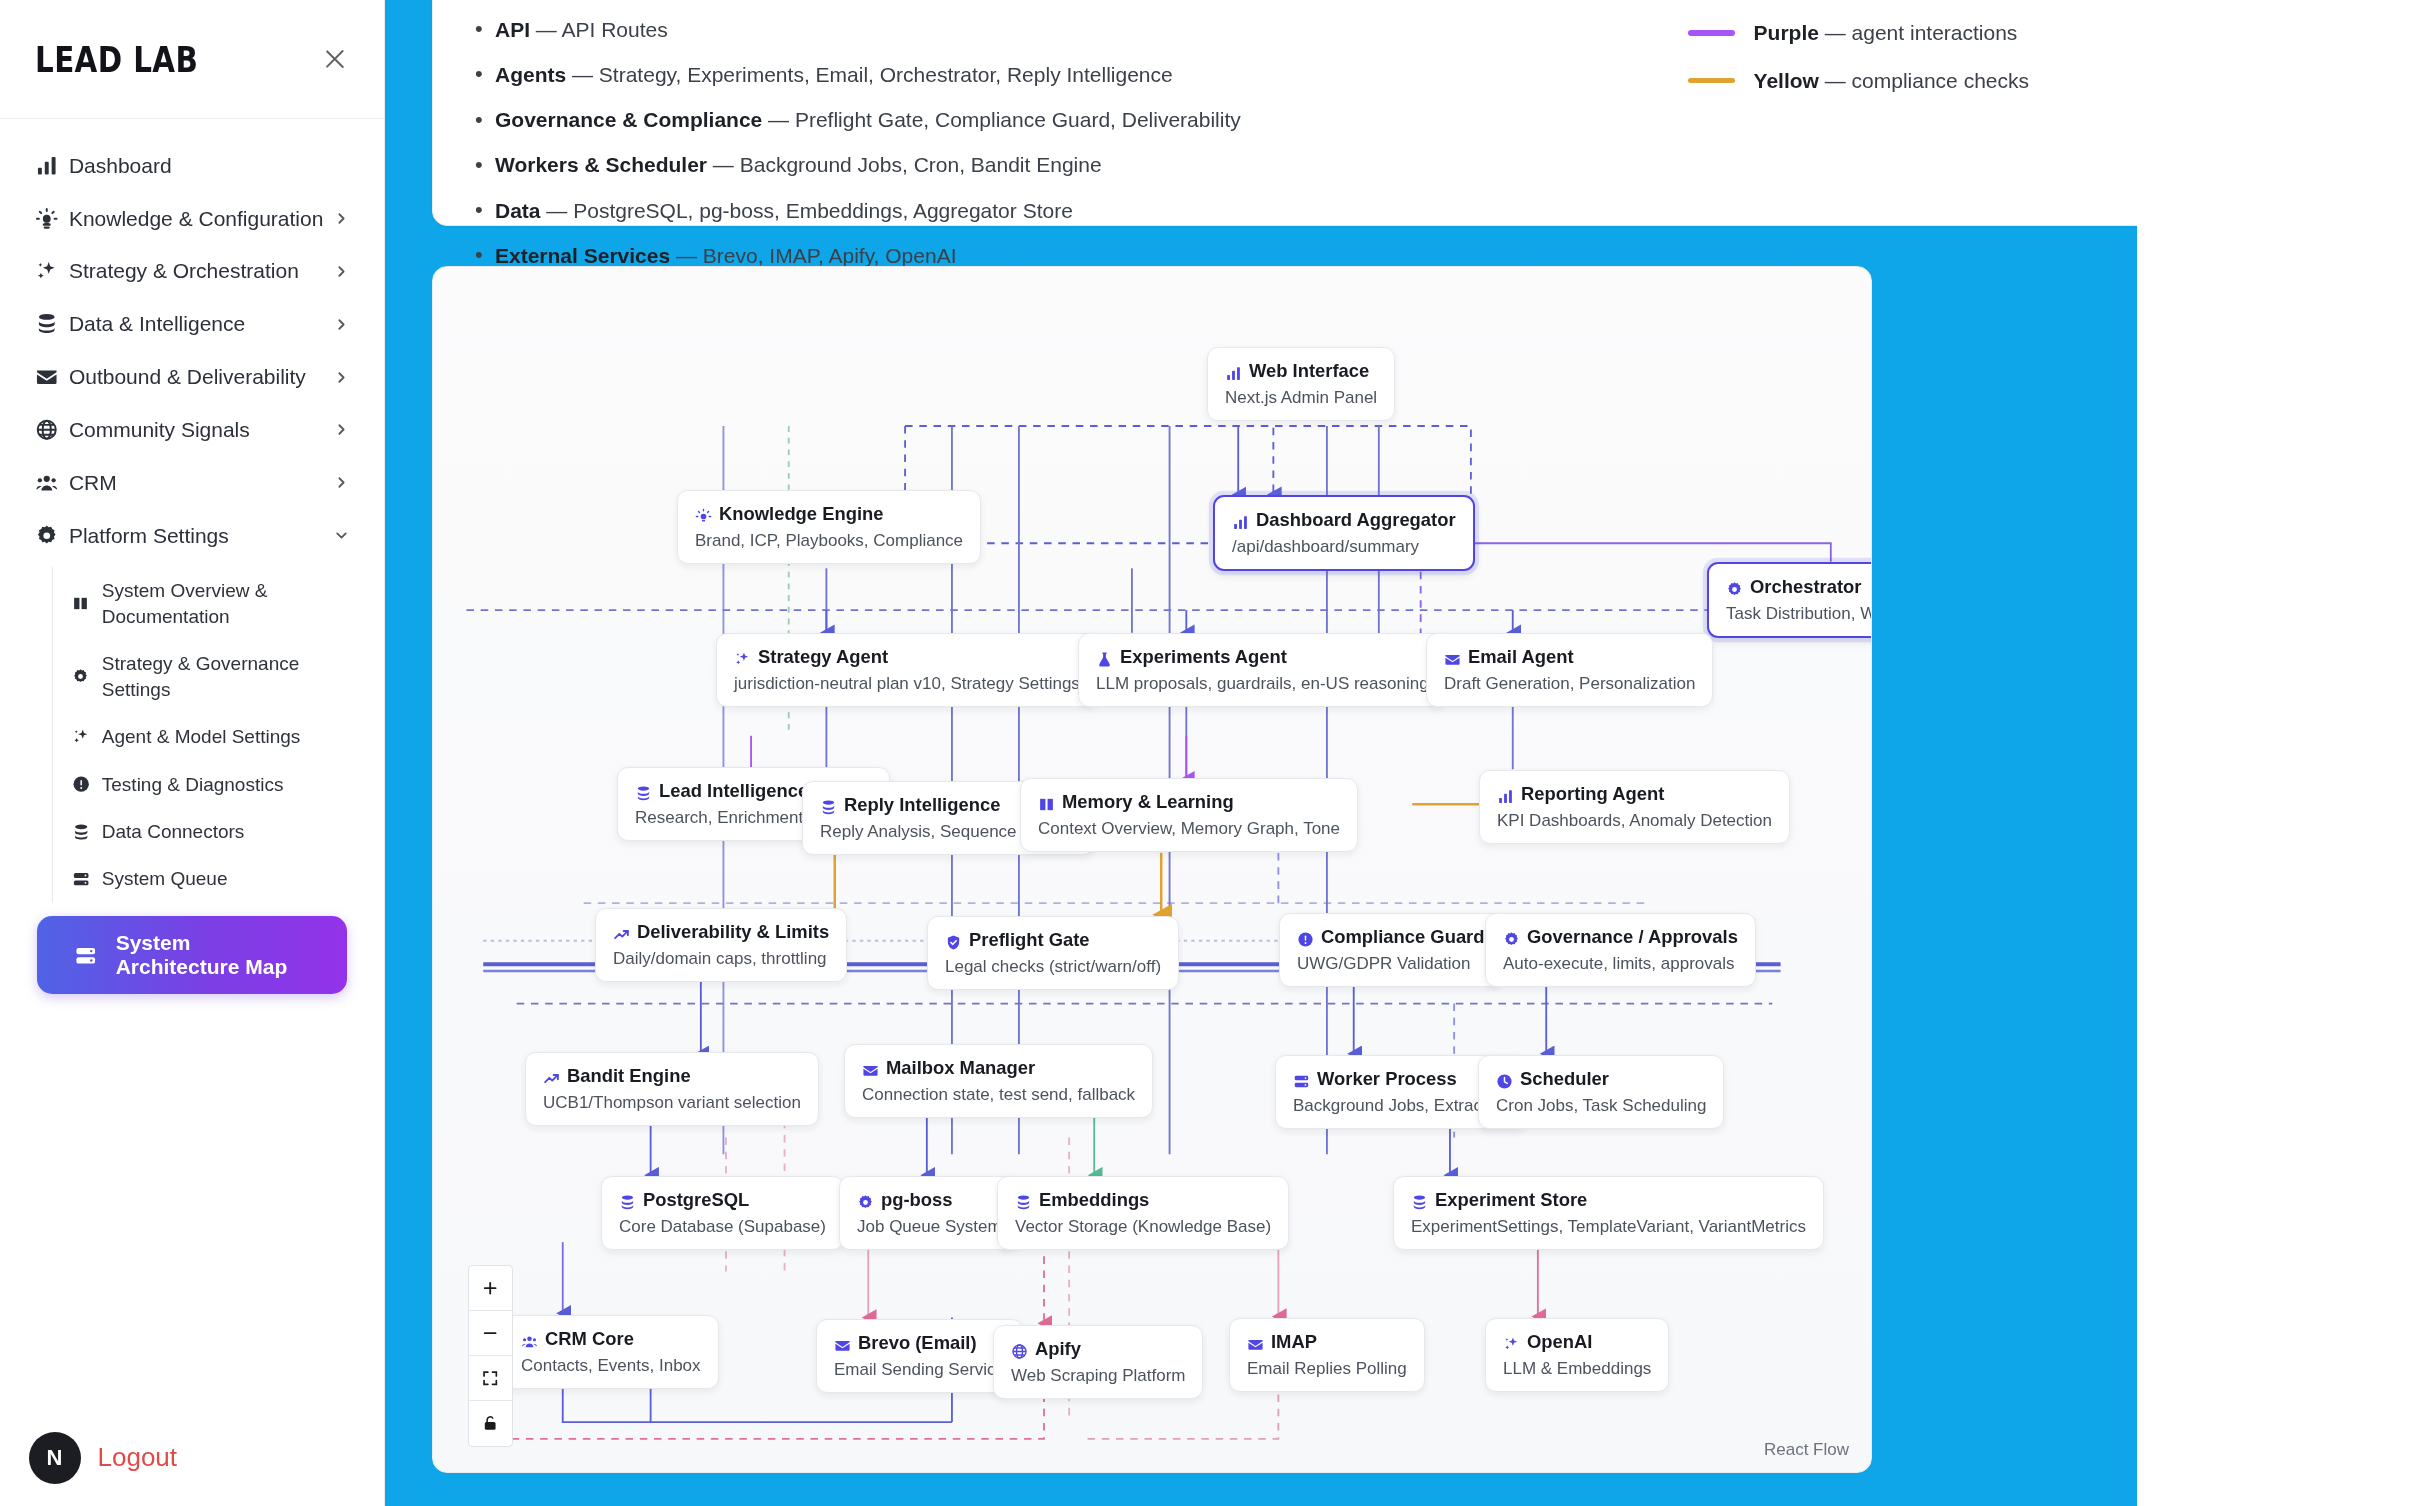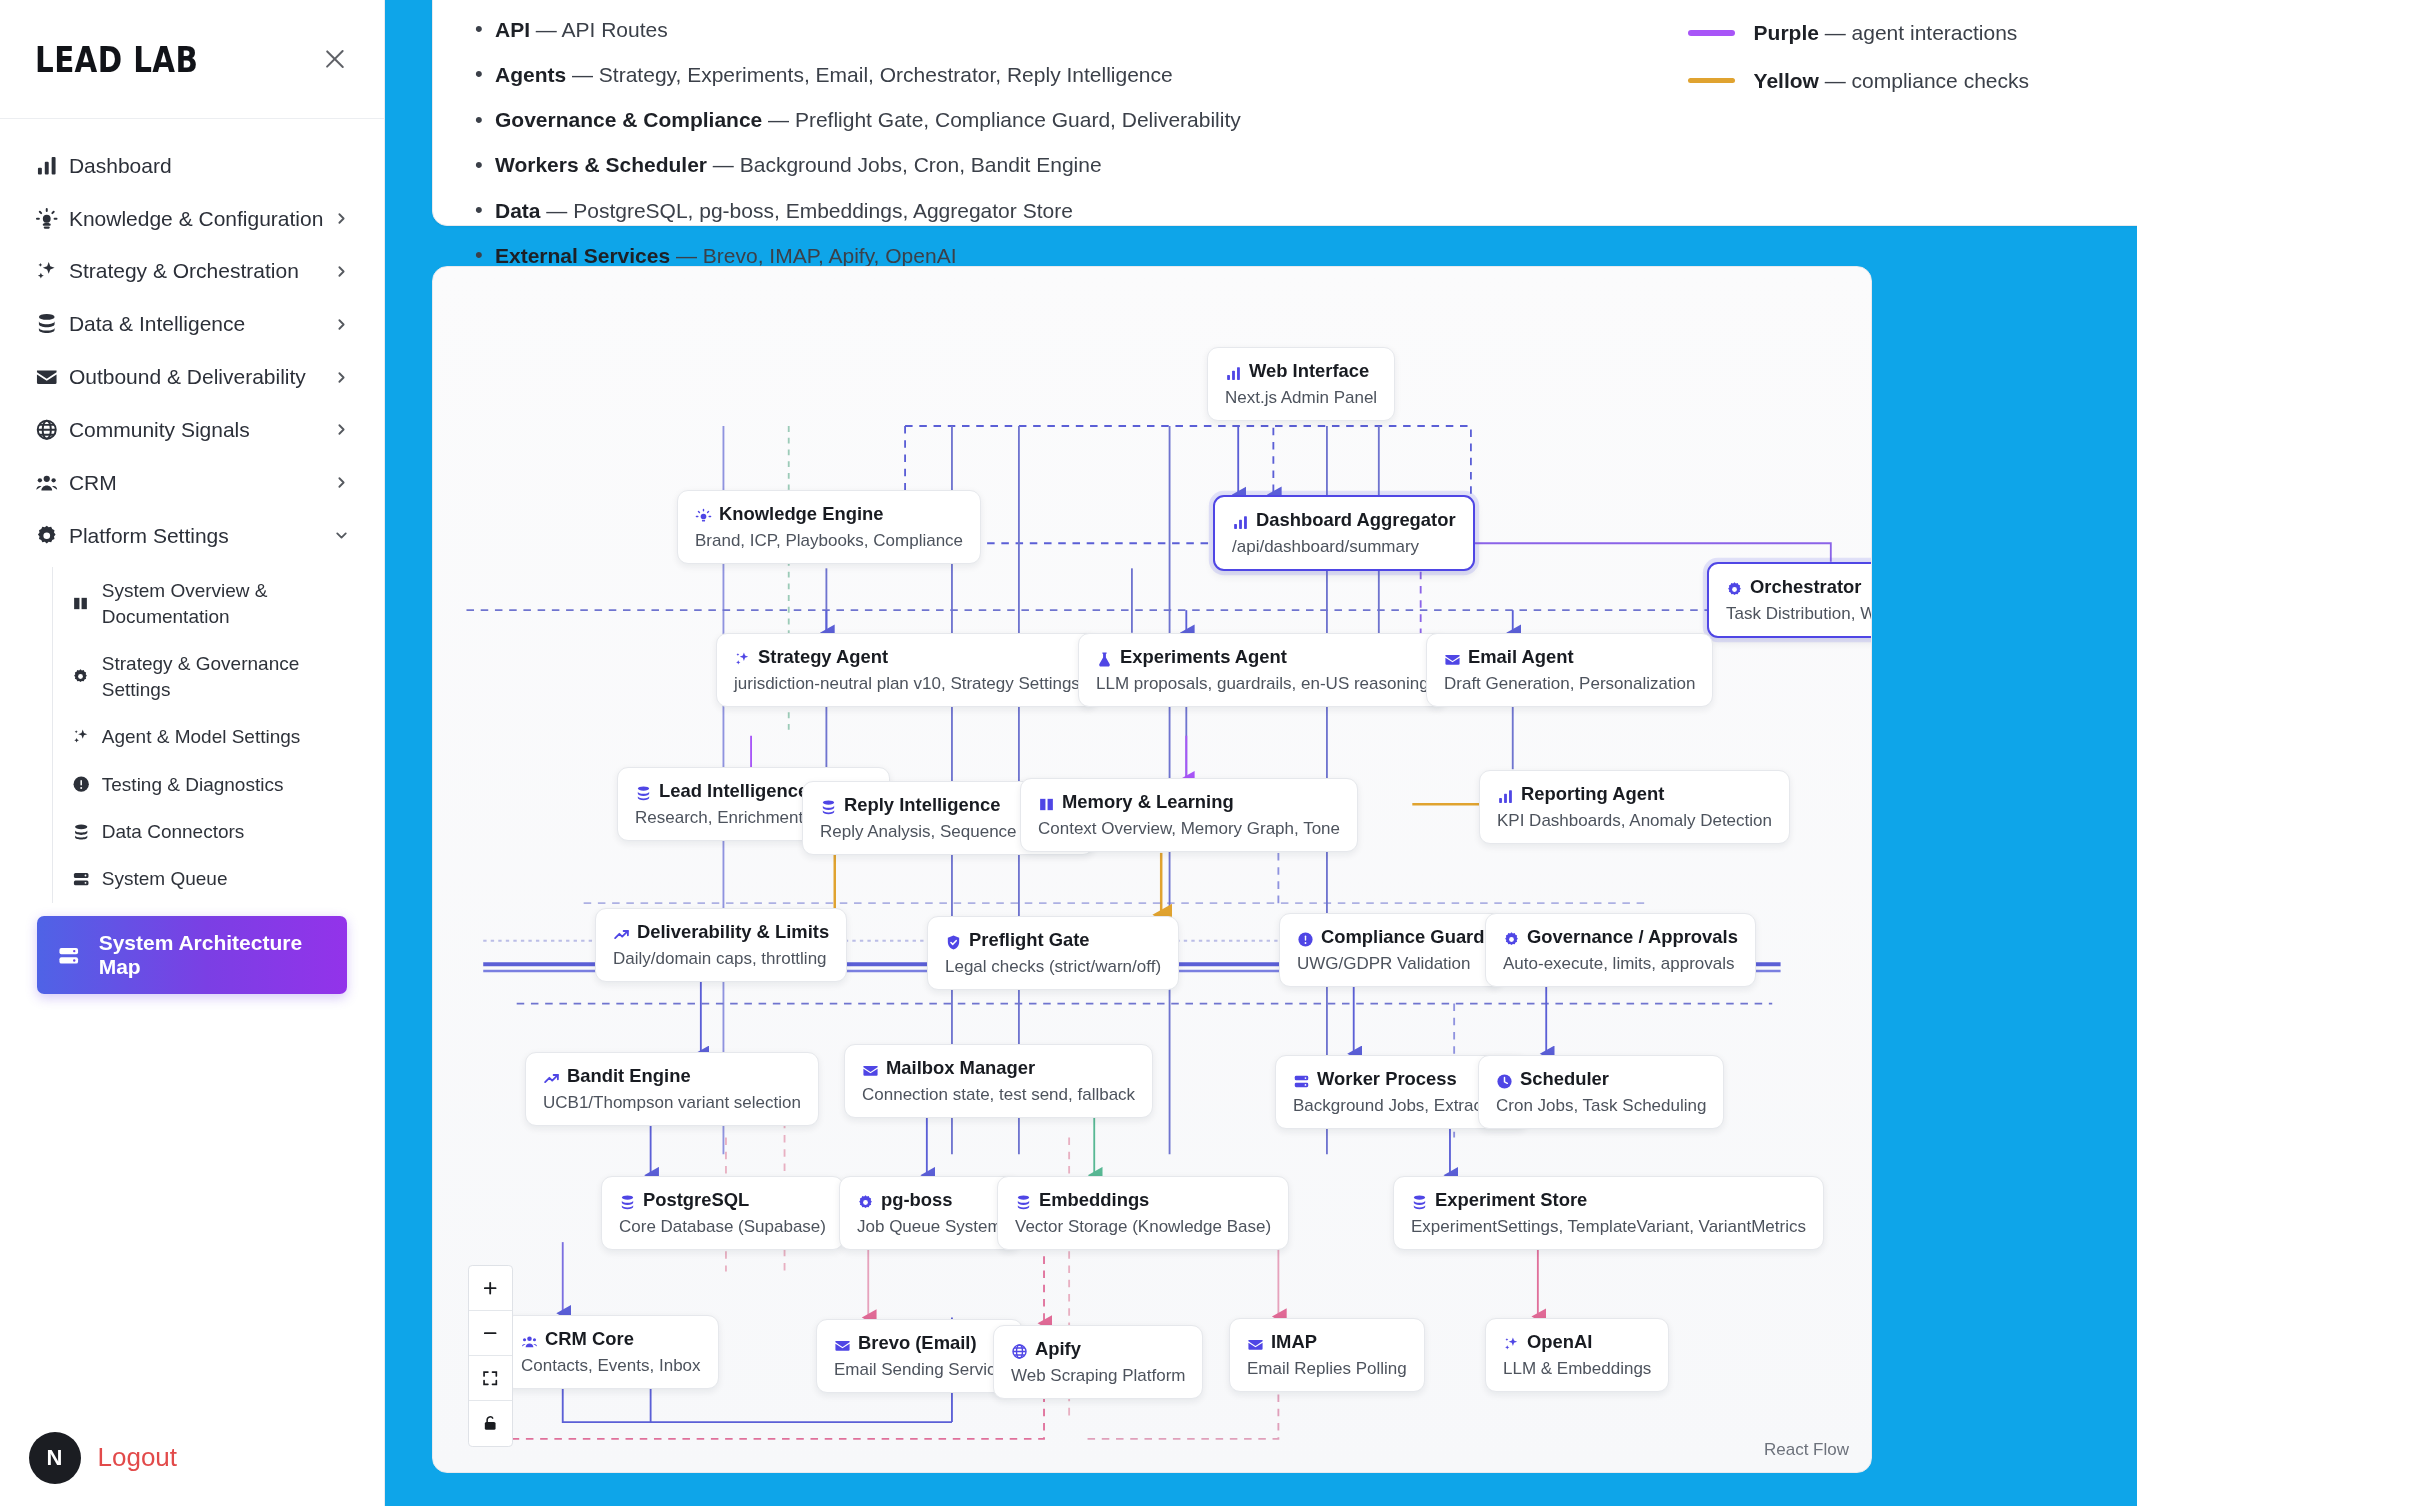--- a/index.html
+++ b/index.html
@@ -74,22 +74,22 @@
     display: flex; align-items: center;
     padding: 11px 8.4px 11px 18.4px;
     border-radius: 8.4px; cursor: pointer; min-height: 44px;
   }
   .sub-ic { width: 25px; flex: 0 0 25px; color:#2c3039; display:flex; align-items:center; }
   .sub-label { font-size: 19px; line-height: 1.34; color: #2e323a; padding-left: 5px; }
 
   .arch-btn {
     margin: 13.4px 18.4px 0 18.4px;
     display: flex; align-items: center; gap: 13.4px;
-    padding: 15px 20px;
-    border-radius: 7px;
+    padding: 15px 37px;
+    border-radius: 15px;
     background: linear-gradient(90deg, #4f63e6 0%, #7b3fe4 55%, #9333ea 100%);
     color: #fff; cursor: pointer;
     box-shadow: 0 3.4px 11.7px rgba(109,64,226,.28);
   }
   .arch-btn .lbl { font-size: 21px; font-weight: 700; }
 
   .sb-foot {
     position: absolute; left: 0; bottom: 0; width: 385px;
     display: flex; align-items: center; gap: 17px;
     padding: 22px 28.5px 23.5px 28.5px;

